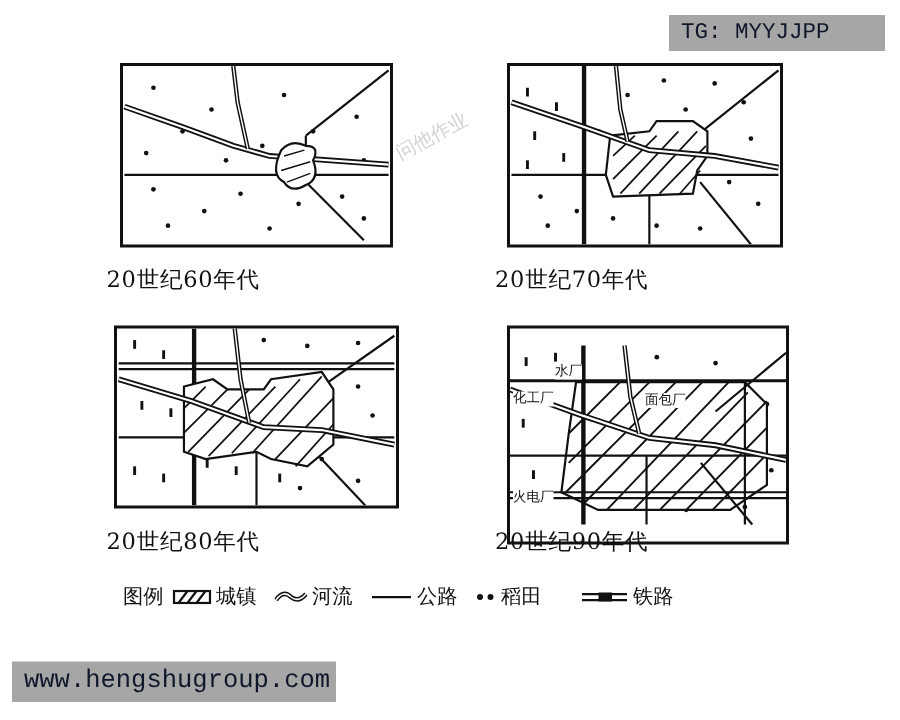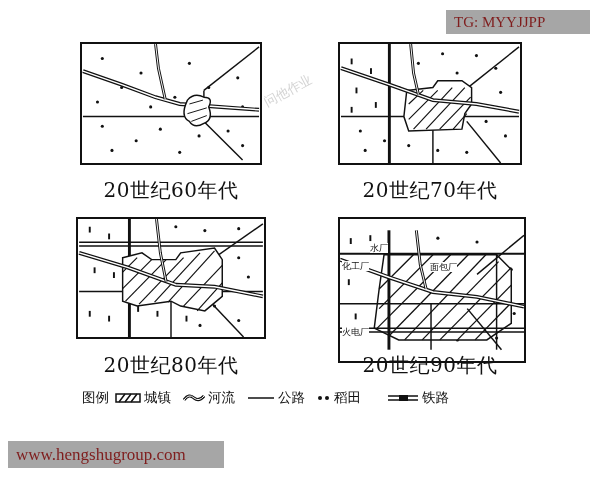--- a/index.html
+++ b/index.html
@@ -1,21 +1,21 @@
 <!DOCTYPE html>
 <html><head>
 <meta charset="utf-8">
 <style>
   html, body { margin:0; padding:0; }
   body { width:600px; height:480px; background:#ffffff; position:relative; overflow:hidden;
          font-family:"DejaVu Serif", serif; color:#111; }
   .map { position:absolute; border:2px solid #111; background:#fff; box-sizing:border-box; }
   .map svg { position:absolute; left:0; top:0; width:100%; height:100%; }
-  .caption { position:absolute; font-size:20px; text-align:center; width:200px; letter-spacing:0.5px; }
-  .tag { position:absolute; background:#a6a6a6; color:#7f1d1d; font-family:Liberation Serif, serif; }
+  .caption { position:absolute; font-size:15px; width:200px; letter-spacing:0.5px; }
+  .tag { position:absolute; background:#a6a6a6; color:#0f172a; font-family:Liberation Mono, monospace; }
   .tag-top { left:446px; top:10px; width:144px; height:24px; font-size:15px; line-height:24px; padding-left:8px; box-sizing:border-box; }
   .tag-bottom { left:8px; top:441px; width:216px; height:27px; font-size:17px; line-height:27px; padding-left:8px; box-sizing:border-box; }
   .watermark { position:absolute; left:262px; top:82px; color:#c8c8c8; font-size:13px; transform:rotate(-28deg); font-family:"DejaVu Sans", sans-serif; opacity:0.8; }
   .legend { position:absolute; left:82px; top:387px; width:460px; font-size:13.5px; }
   .legend-row { display:flex; align-items:center; height:22px; }
   .legend-row.second { padding-left:48px; }
   .legend-item { display:flex; align-items:center; margin-right:12px;text-align:right; }
   .sym { display:inline-block; margin-right:3px; }
   .maplabel { position:absolute; font-size:9px; background:#fff; line-height:10px; }
 </style>

